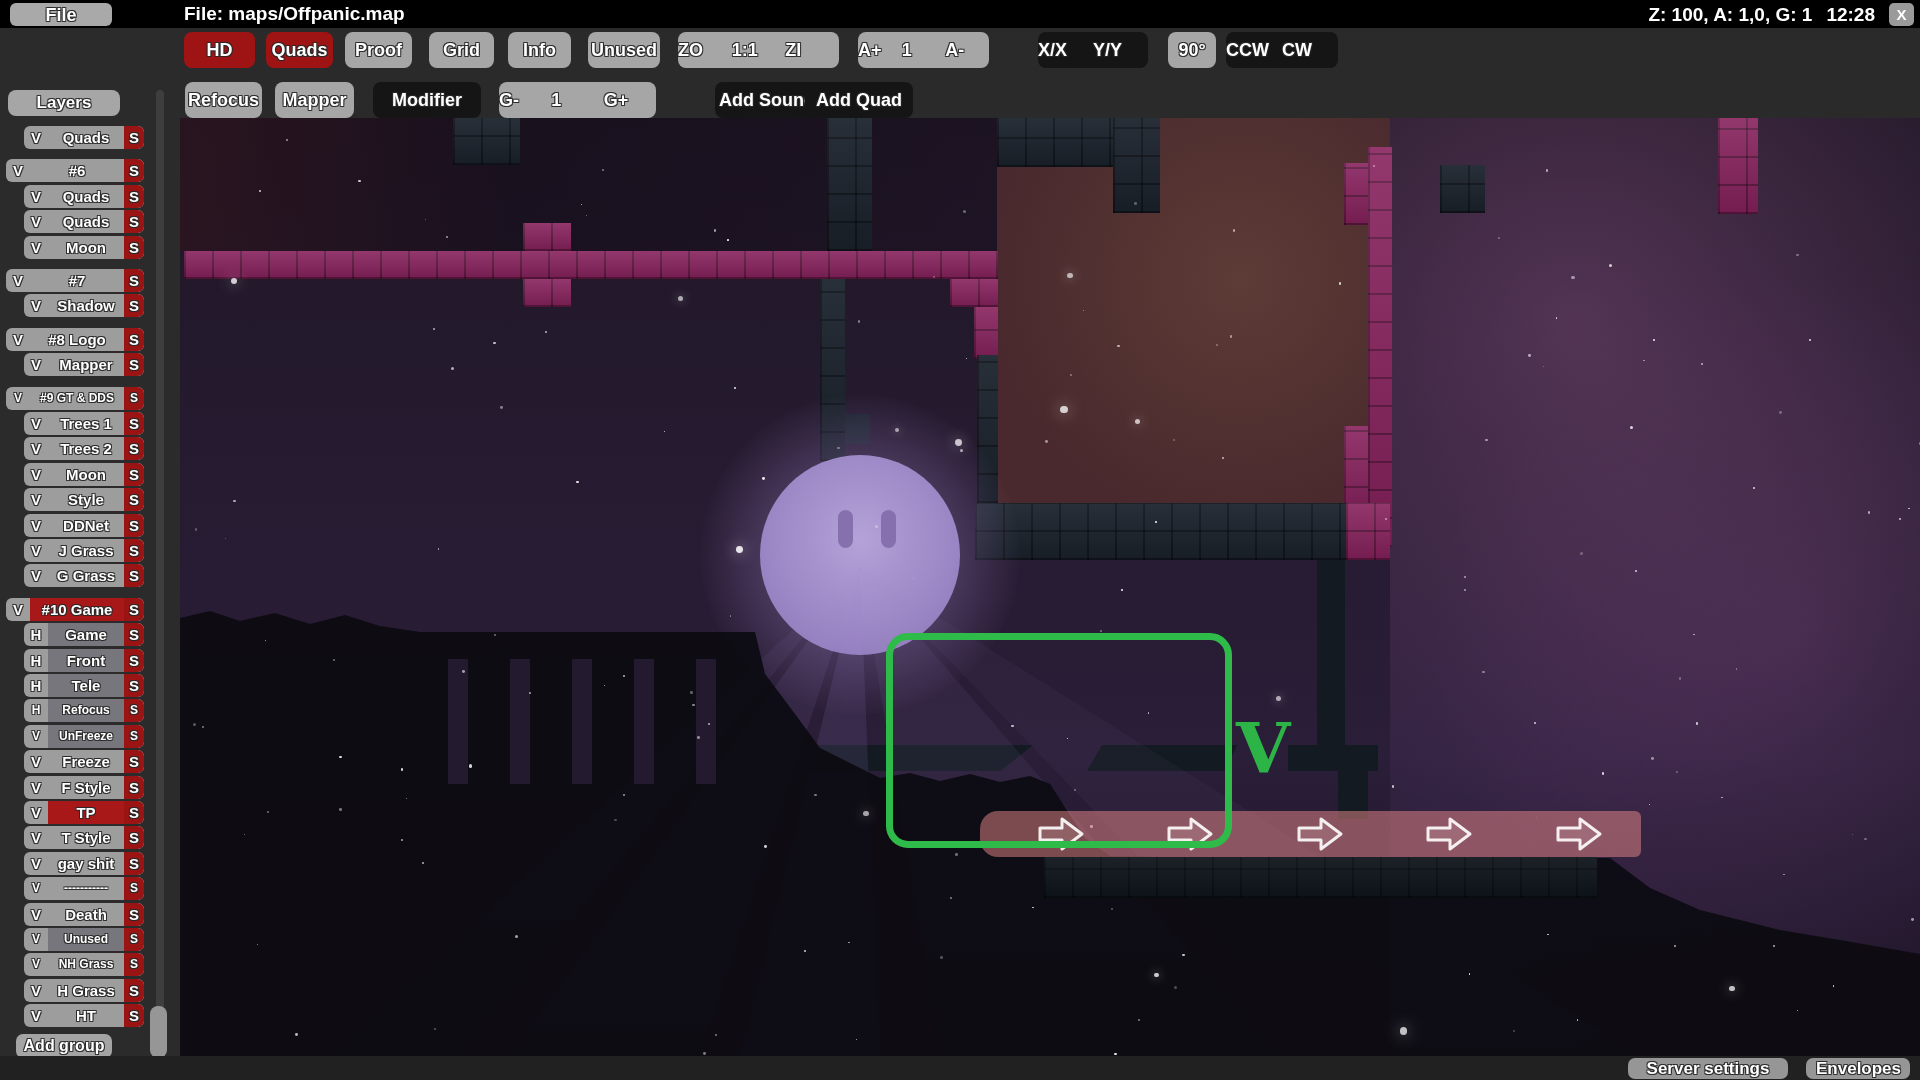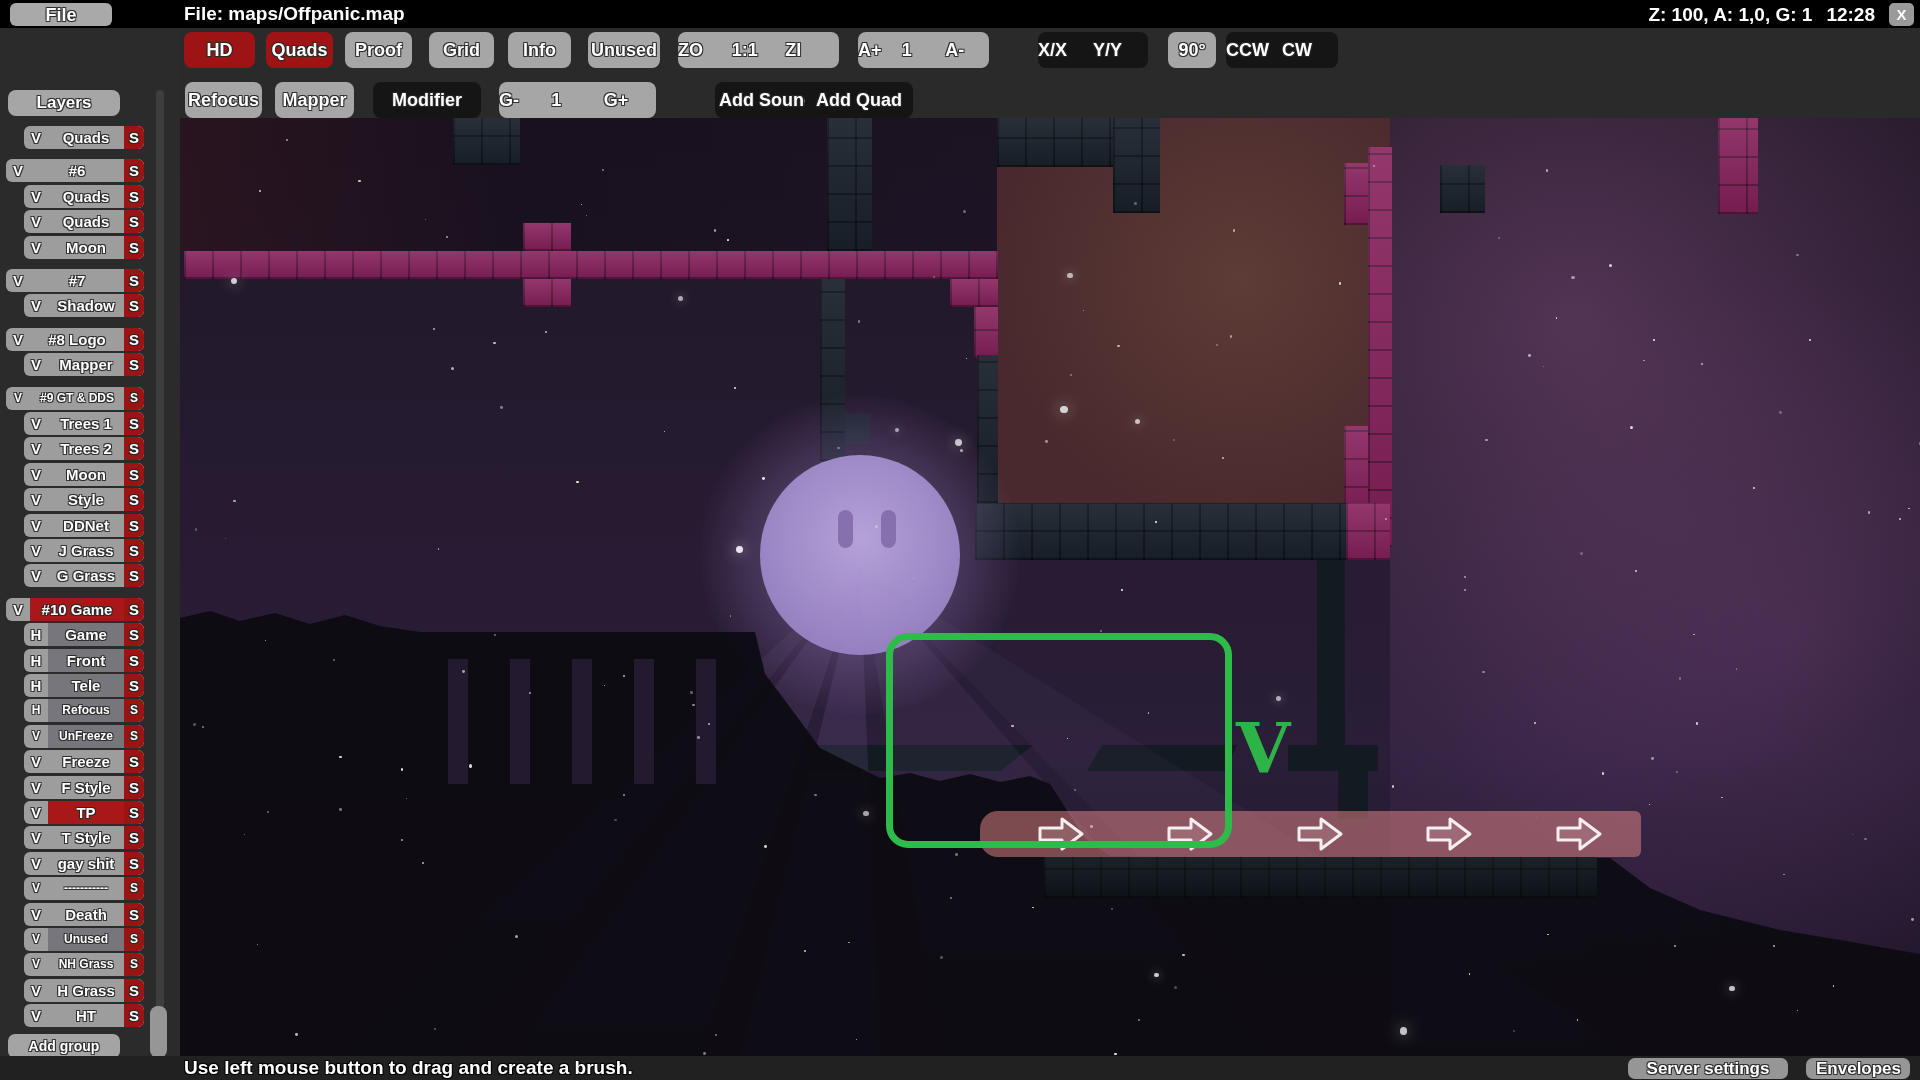--- a/index.html
+++ b/index.html
@@ -35,22 +35,22 @@
   .layers-header{position:absolute;left:8px;top:90px;width:112px;height:26px;background:#a6a6a6;
     border-radius:8px;color:#fff;font-size:17px;font-weight:600;text-align:center;line-height:26px;z-index:21;}
   .lrow{position:absolute;height:23px;display:flex;background:#9d9d9d;border-radius:6px;overflow:hidden;
     color:#fff;font-size:15px;font-weight:600;line-height:23px;cursor:pointer;z-index:21;}
   .lrow .vis{width:24px;text-align:center;flex:0 0 24px;}
   .lrow .lbl{flex:1;text-align:center;white-space:nowrap;overflow:hidden;}
   .lrow .sbadge{width:20px;flex:0 0 20px;text-align:center;background:#9a1414;border-radius:0 6px 6px 0;}
   .lrow.sel .lbl{background:#a81818;}
   .lrow.dim .lbl{background:#76767c;}
   .lrow.small{font-size:12px;}
-  .add-group{position:absolute;left:8px;top:1034px;width:112px;height:24px;background:#a4a4a4;border:none;
-    border-radius:7px;color:#fff;font-size:14px;font-weight:600;cursor:pointer;z-index:21;}
+  .add-group{position:absolute;left:16px;top:1034px;width:96px;height:24px;background:#a4a4a4;border:none;
+    border-radius:7px;color:#fff;font-size:16px;font-weight:600;cursor:pointer;z-index:21;}
   .lscroll{position:absolute;left:156px;top:90px;width:8px;height:968px;background:#3e3e3e;border-radius:4px;z-index:22;}
   .lhandle{position:absolute;left:150px;top:1006px;width:17px;height:52px;background:#969696;border-radius:8px;z-index:23;}
 
   
   .canvas{position:absolute;left:180px;top:118px;width:1740px;height:938px;overflow:hidden;
     background:linear-gradient(180deg,#201726 0%,#261b31 40%,#2a1e38 68%,#1e1527 100%);}
   .cd{position:absolute;}
   .mag{background-color:#87215d;background-image:
     linear-gradient(rgba(255,255,255,.10),rgba(0,0,0,.14)),
     repeating-linear-gradient(0deg,rgba(0,0,0,.32) 0 2px,transparent 2px 28px),
@@ -560,17 +560,16 @@
         <span class="vis ol">V</span>
         <span class="lbl ol">HT</span>
         <span class="sbadge ol">S</span>
       </div>
     </div>
   <button class="add-group ol">Add group</button>
   <div class="lscroll"></div>
   <div class="lhandle"></div>
 
   <div class="statusbar">
-    <span class="hint olb">Use left mouse button to drag and create a brush.</span>
     <button class="sb-btn ol" style="left:1628px;width:160px;">Server settings</button>
     <button class="sb-btn ol" style="left:1806px;width:104px;">Envelopes</button>
   </div>
 </div>
 
 </body></html>

